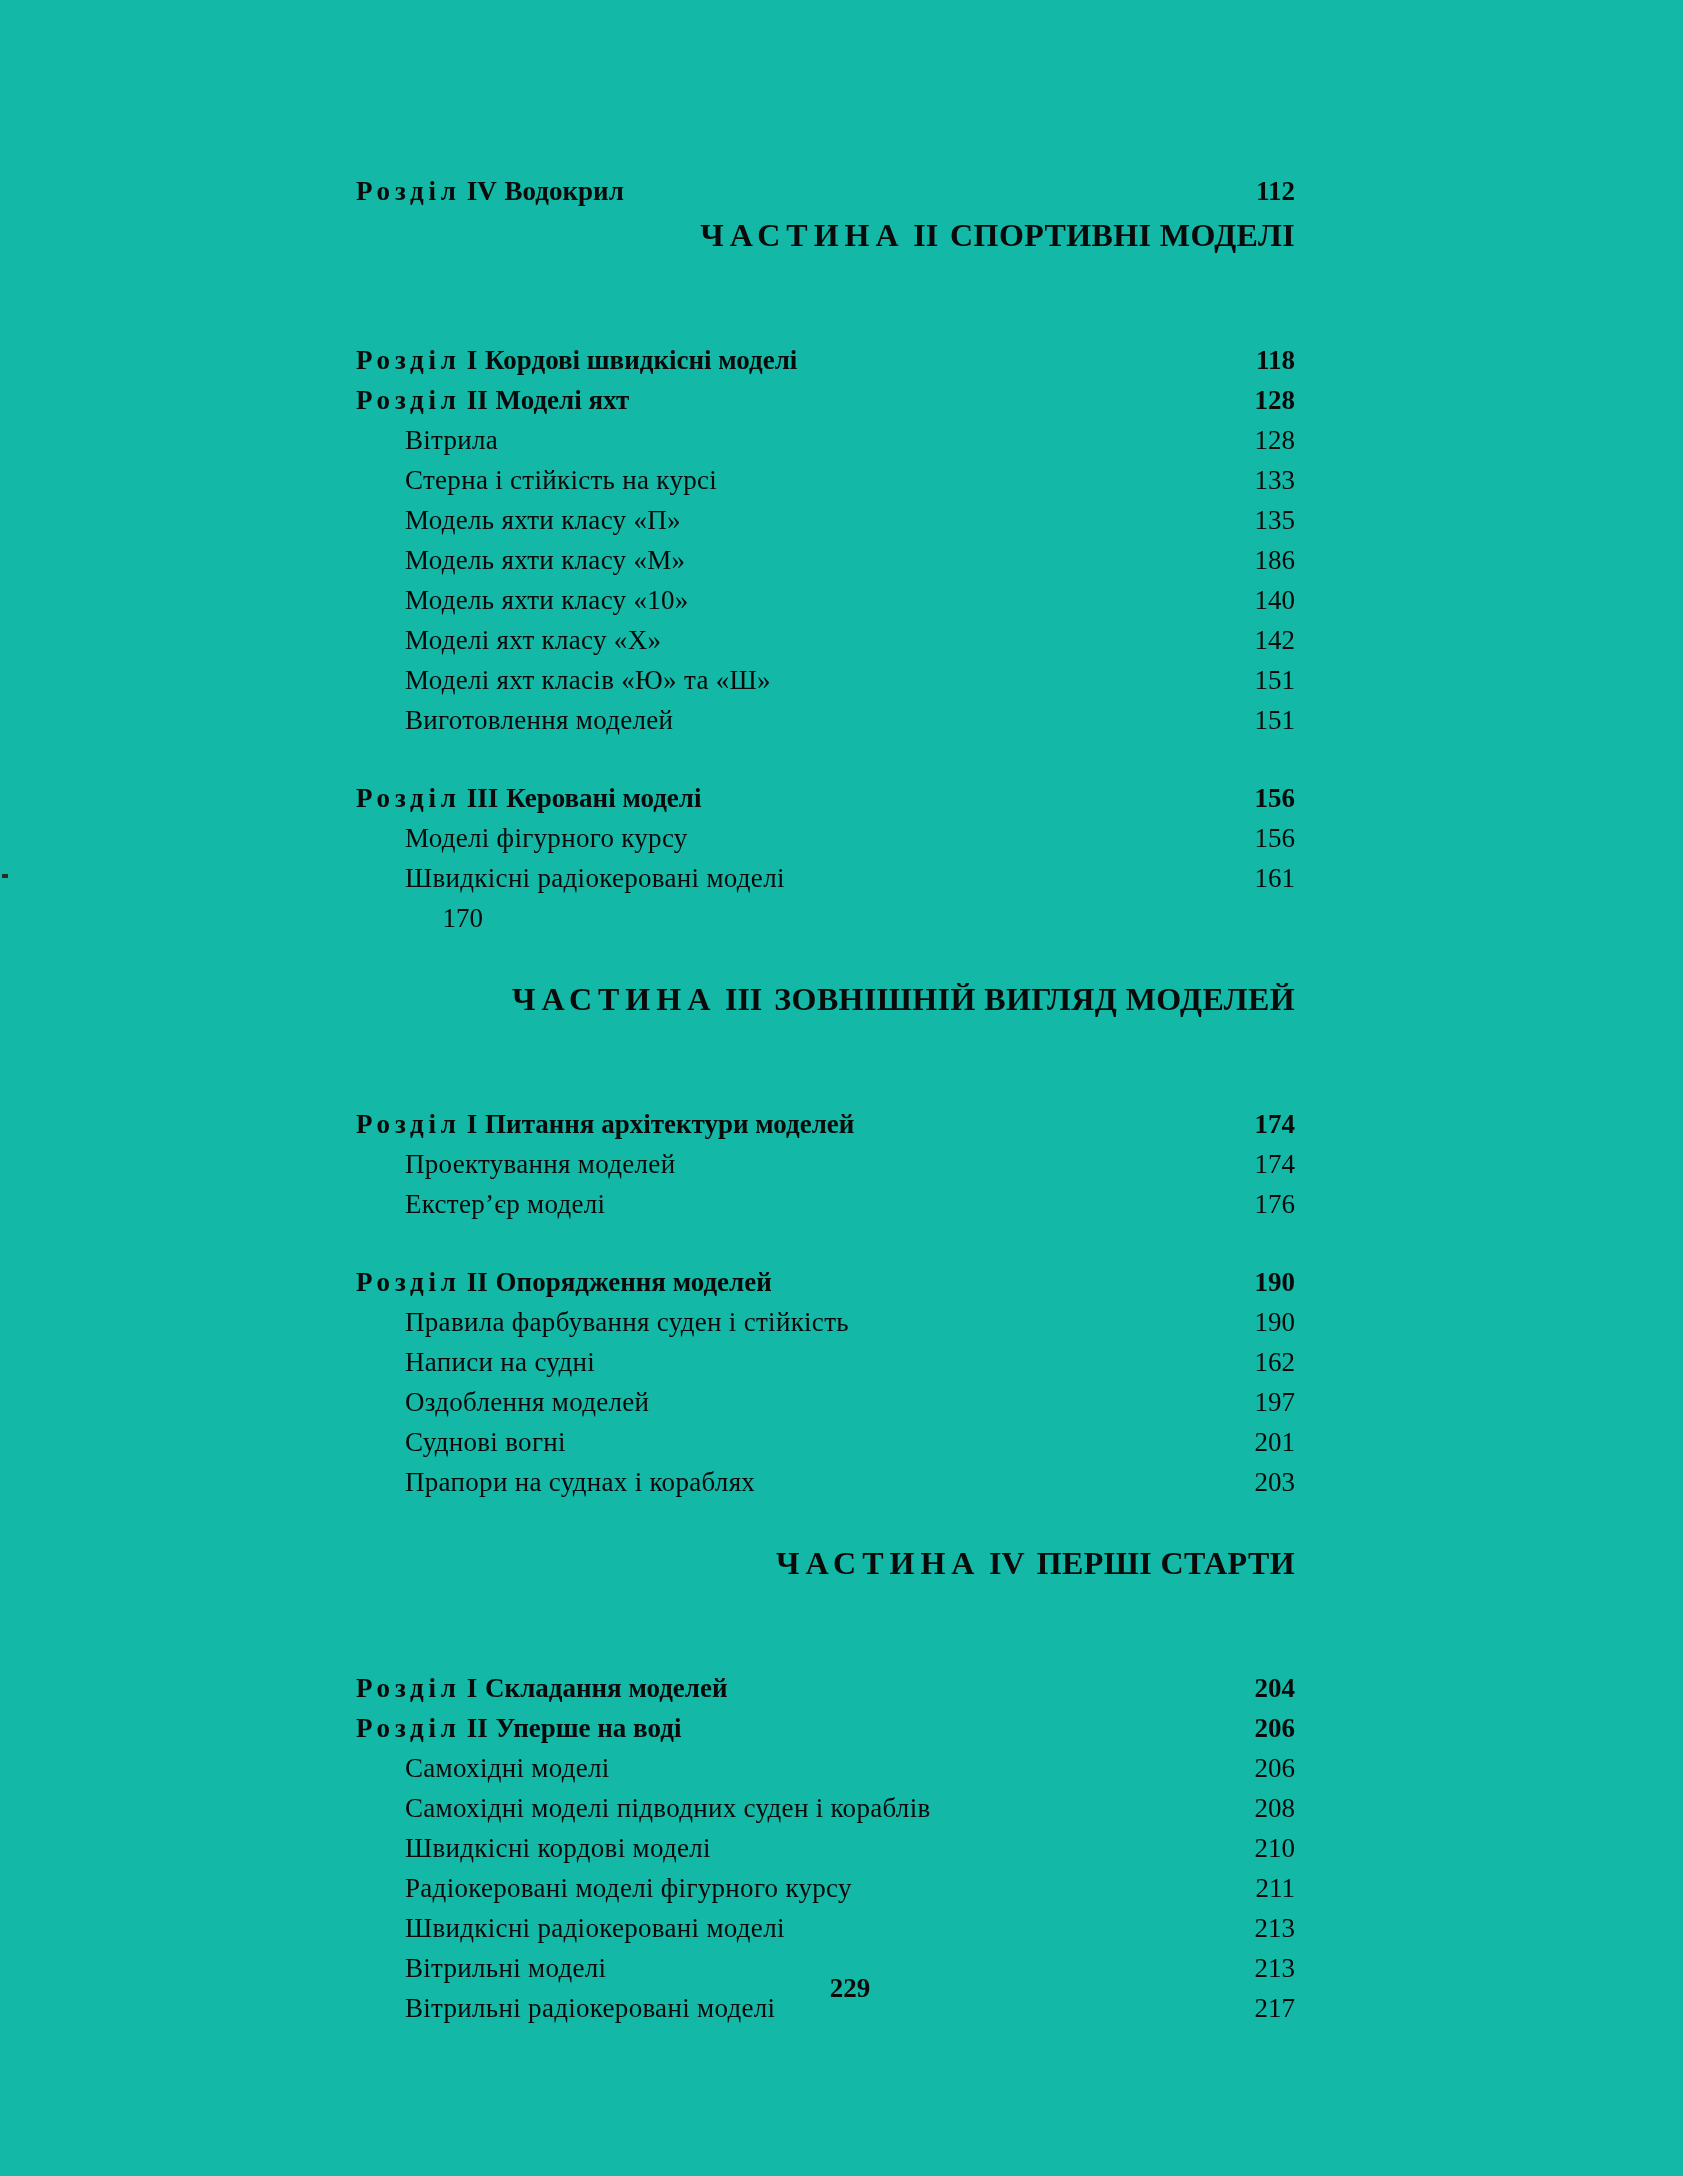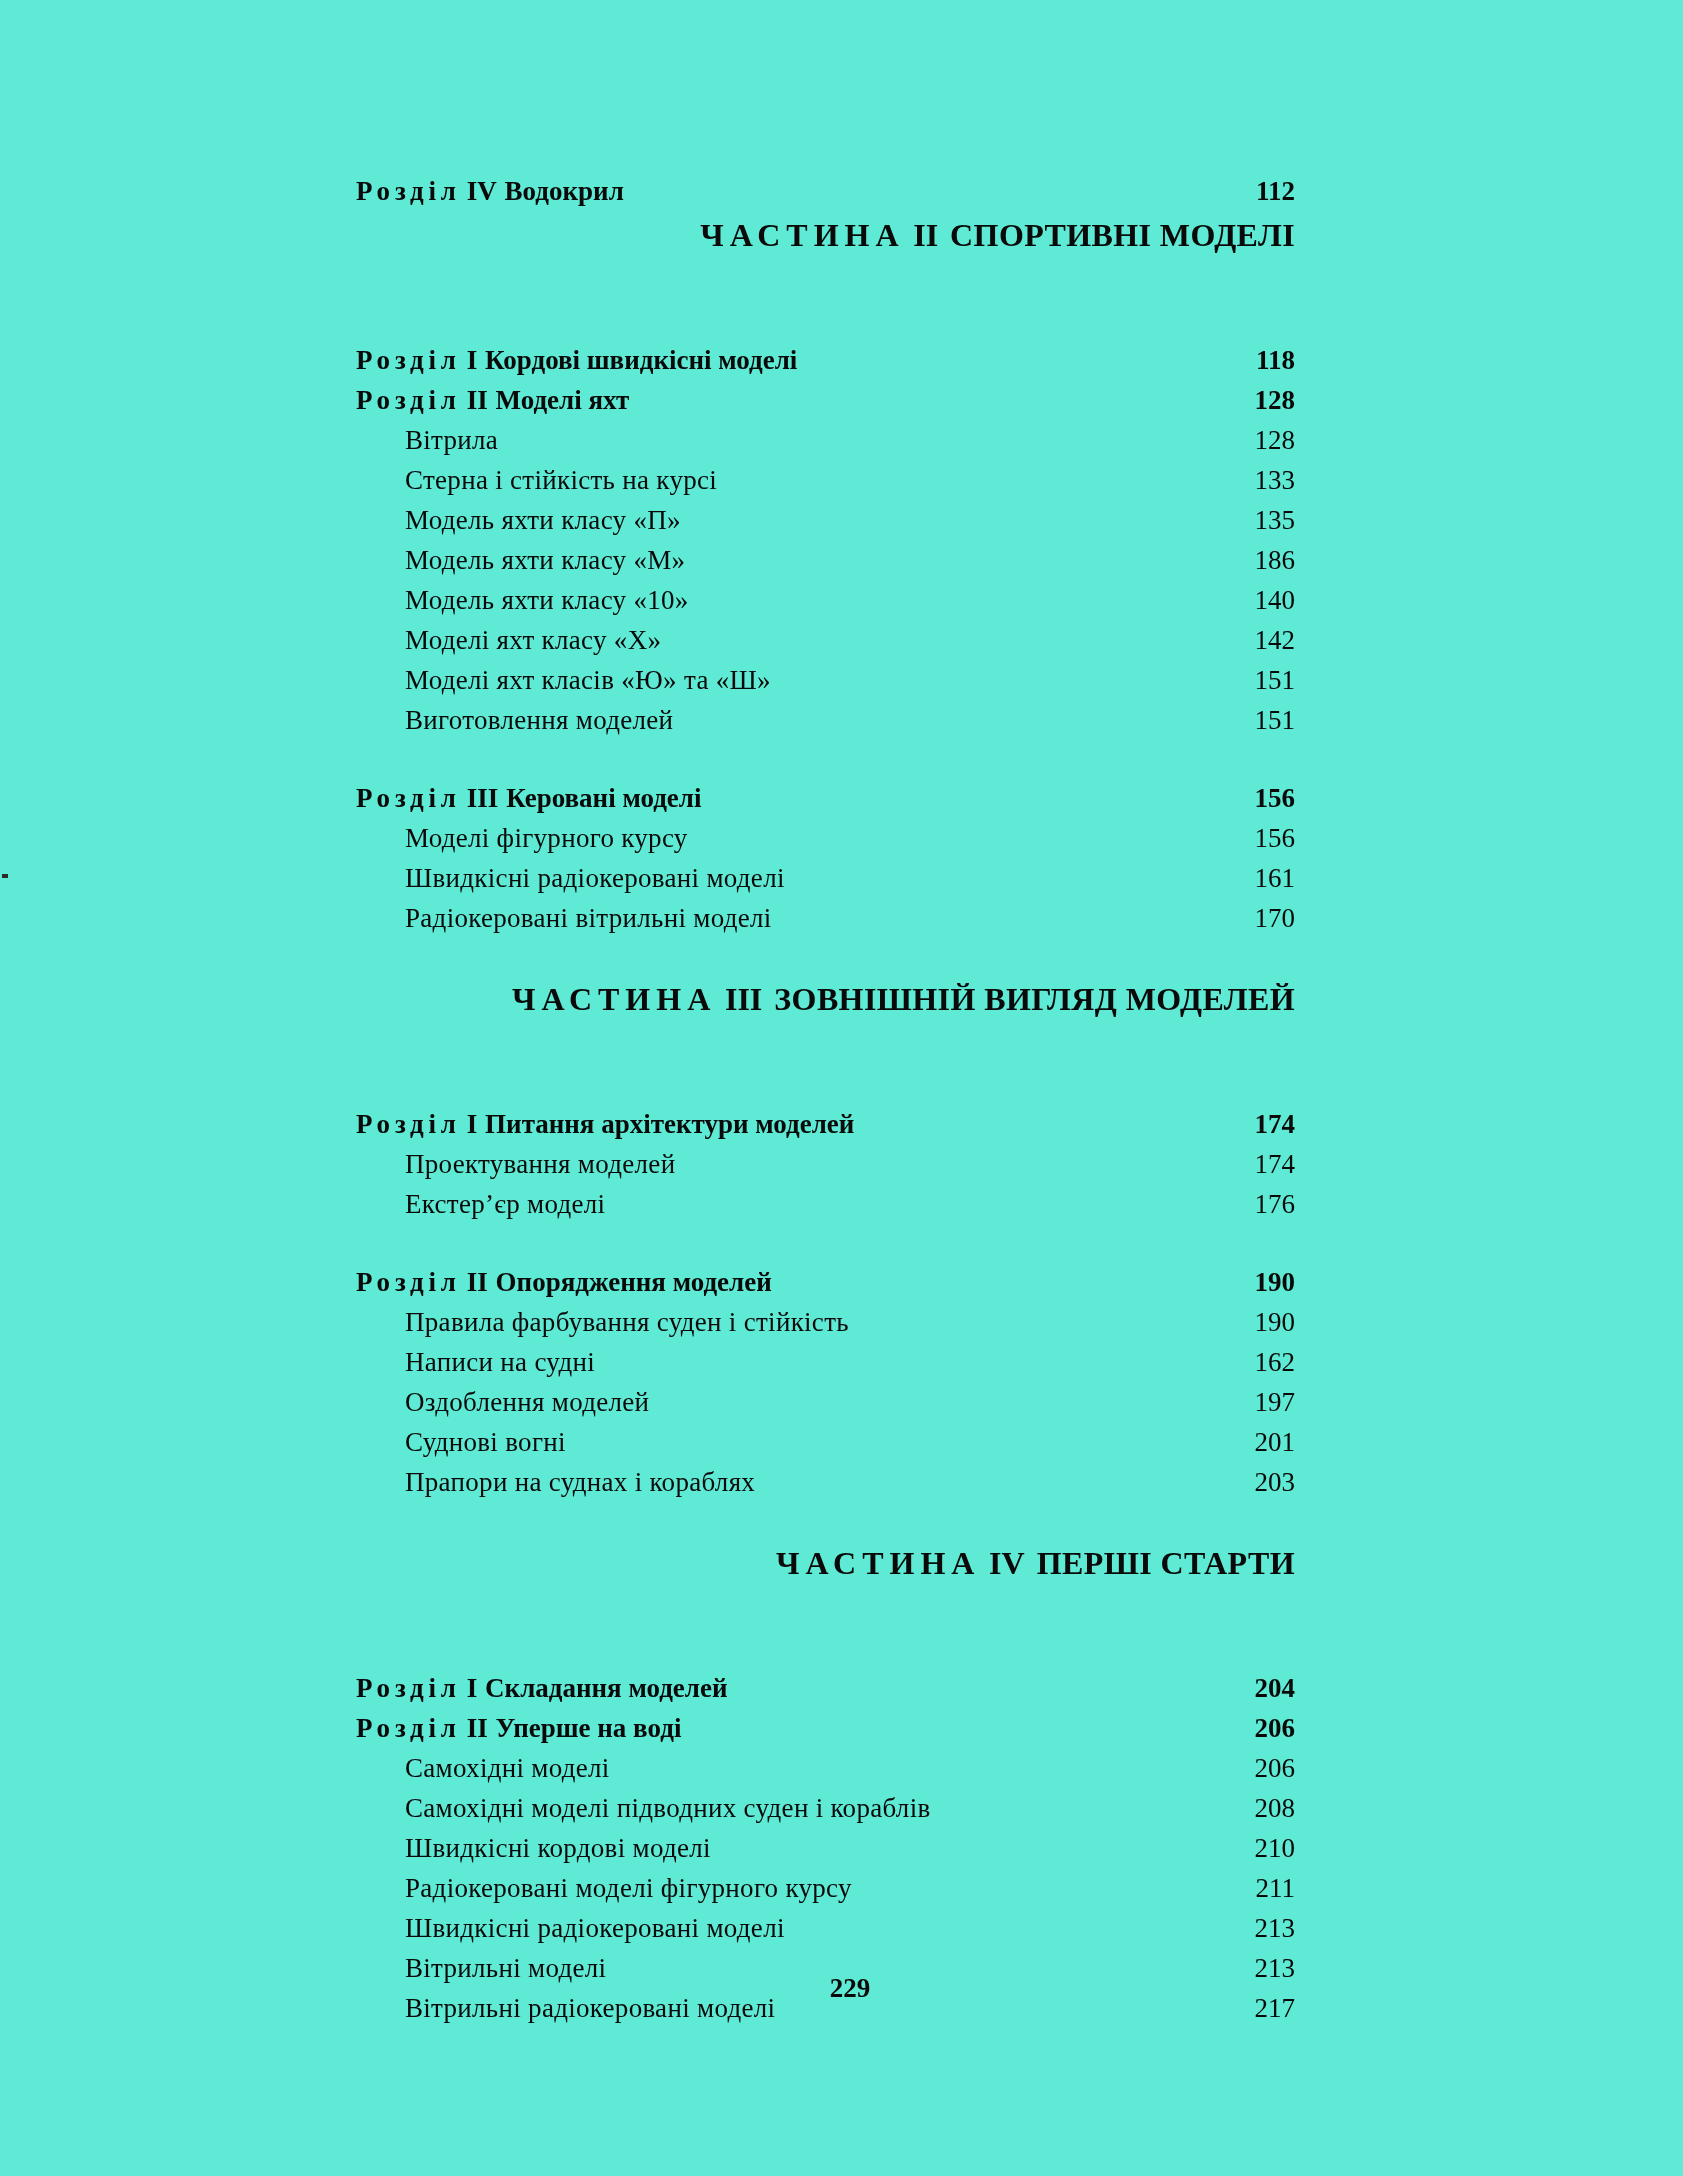--- a/index.html
+++ b/index.html
@@ -12,21 +12,21 @@
     height: 2177px;
     position: relative;
     font-family: "Liberation Serif", "DejaVu Serif", serif;
     color: #0a0a0a;
     overflow: hidden;
   }
 
   .page {
     position: absolute;
     inset: 0;
-    background: #5eead4;
+    background: #14b8a6;
   }
 
   
   .toc {
     position: absolute;
     left: 356px;
     top: 139px;
     width: 939px;
   }
 
@@ -186,21 +186,20 @@
     </div>
     <div class="row entry">
       <span class="label">Моделі фігурного курсу</span>
       <span class="pg">156</span>
     </div>
     <div class="row entry">
       <span class="label">Швидкісні радіокеровані моделі</span>
       <span class="pg">161</span>
     </div>
     <div class="row entry">
-      <span class="label">Радіокеровані вітрильні моделі</span>
       <span class="pg">170</span>
     </div>
 
     <div class="gap-xl"></div>
 
     <div class="part"><span class="word">ЧАСТИНА</span><span class="rn">III</span><span class="ttl">ЗОВНІШНІЙ ВИГЛЯД МОДЕЛЕЙ</span></div>
 
     <div class="gap-lg"></div>
 
     <div class="row chapter">

